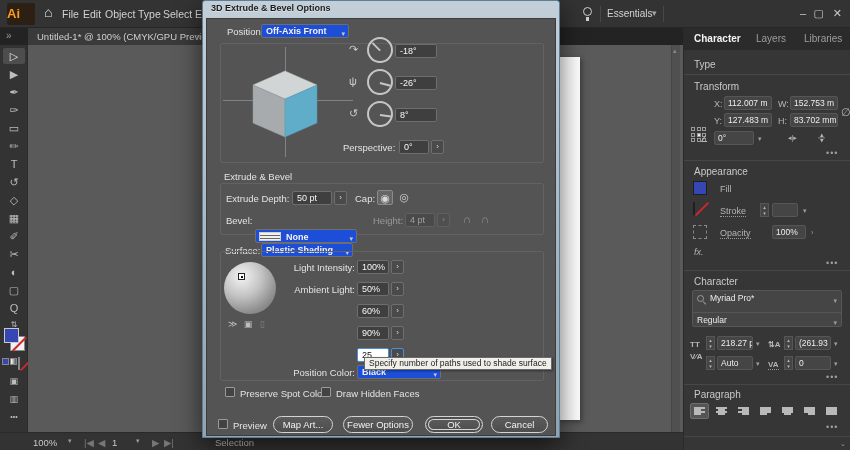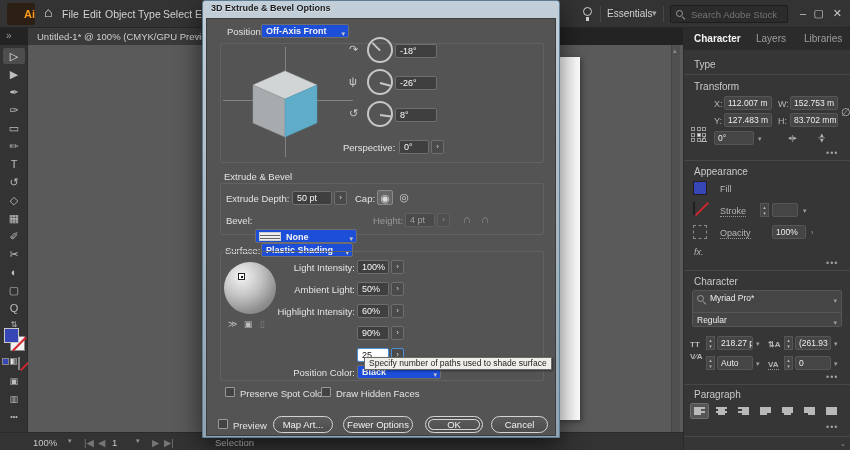--- a/index.html
+++ b/index.html
@@ -1,21 +1,21 @@
 <!DOCTYPE html>
 <html><head>
 <meta charset="utf-8">
 <style>
   *{margin:0;padding:0;box-sizing:border-box;font-family:"Liberation Sans",sans-serif;}
   body{background:#222;}
   #app{position:relative;width:850px;height:450px;background:#3a3a3a;overflow:hidden;font-size:10px;color:#cfcfcf;}
   .abs{position:absolute;}
   
   #menubar{position:absolute;left:0;top:0;width:850px;height:28px;background:#333333;border-bottom:1px solid #262626;}
-  #ailogo{position:absolute;left:7px;top:3px;width:28px;height:22px;background:#2b2013;color:#ff9a1e;font-weight:bold;font-size:11px;text-align:right;line-height:22px;border-radius:2px;}
+  #ailogo{position:absolute;left:7px;top:3px;width:28px;height:22px;background:#2b2013;color:#ff9a1e;font-weight:bold;font-size:13px;text-align:left;line-height:22px;border-radius:2px;}
   #homeicon{position:absolute;left:44px;top:4px;font-size:14px;color:#e2e2e2;}
   .menuitem{position:absolute;top:8px;color:#d2d2d2;font-size:10.5px;}
   .bulb{position:absolute;left:583px;top:7px;width:9px;height:9px;border:1.5px solid #cfcfcf;border-radius:50%;}
   .bulb::after{content:"";position:absolute;left:2px;top:9px;width:3px;height:4px;background:#cfcfcf;}
   .vsep{position:absolute;top:6px;width:1px;height:16px;background:#484848;}
   #workspace{position:absolute;left:607px;top:8px;color:#d2d2d2;font-size:10px;}
   #ws-chev{position:absolute;left:652px;top:8px;color:#a5a5a5;font-size:9px;}
   #searchbox{position:absolute;left:670px;top:5px;width:118px;height:18px;background:#2b2b2b;border:1px solid #1e1e1e;border-radius:2px;}
   #searchbox input{position:absolute;left:20px;top:1px;width:94px;height:14px;background:transparent;border:none;color:#9a9a9a;font-size:9.5px;outline:none;}
   .mag{position:absolute;width:7px;height:7px;border:1.4px solid #9a9a9a;border-radius:50%;}
@@ -111,24 +111,20 @@
     <span class="menuitem" style="left:83px">Edit</span>
     <span class="menuitem" style="left:105px">Object</span>
     <span class="menuitem" style="left:138px">Type</span>
     <span class="menuitem" style="left:163px">Select</span>
     <span class="menuitem" style="left:195px">Effect</span>
     <span class="bulb"></span>
     <span class="vsep" style="left:600px"></span>
     <span id="workspace">Essentials</span>
     <span id="ws-chev">▾</span>
     <span class="vsep" style="left:663px"></span>
-    <div id="searchbox">
-      <span class="mag" style="left:5px;top:4px"></span>
-      <input placeholder="Search Adobe Stock" style="">
-    </div>
     <span class="winctl" style="right:44px">–</span>
     <span class="winctl" style="right:26px">▢</span>
     <span class="winctl" style="right:8px">✕</span>
   </div>
 
   <div id="tabbar">
     <span id="collapse">»</span>
     <div id="doctab">
       <span>Untitled-1* @ 100% (CMYK/GPU Preview)</span>
       <span class="x">×</span>
@@ -383,21 +379,20 @@
       <span class="lmicon dim" style="left:53px;top:300px">▯</span>
 
       <span class="dlab" style="left:0;top:243px;width:148px;text-align:right">Light Intensity:</span>
       <div class="dval" style="left:150px;top:241px;width:32px">100%</div>
       <span class="dchev" style="left:184px;top:241px">›</span>
 
       <span class="dlab" style="left:0;top:265px;width:148px;text-align:right">Ambient Light:</span>
       <div class="dval" style="left:150px;top:263px;width:32px">50%</div>
       <span class="dchev" style="left:184px;top:263px">›</span>
 
-      <span class="dlab" style="left:0;top:287px;width:148px;text-align:right">Highlight Intensity:</span>
       <div class="dval" style="left:150px;top:285px;width:32px">60%</div>
       <span class="dchev" style="left:184px;top:285px">›</span>
 
       <div class="dval" style="left:150px;top:307px;width:32px">90%</div>
       <span class="dchev" style="left:184px;top:307px">›</span>
 
       <div class="dval white-input" style="left:150px;top:329px;width:32px">25</div>
       <span class="dchev bluechev" style="left:184px;top:329px">›</span>
 
       <span class="dlab" style="left:0;top:348px;width:148px;text-align:right">Position Color:</span>

